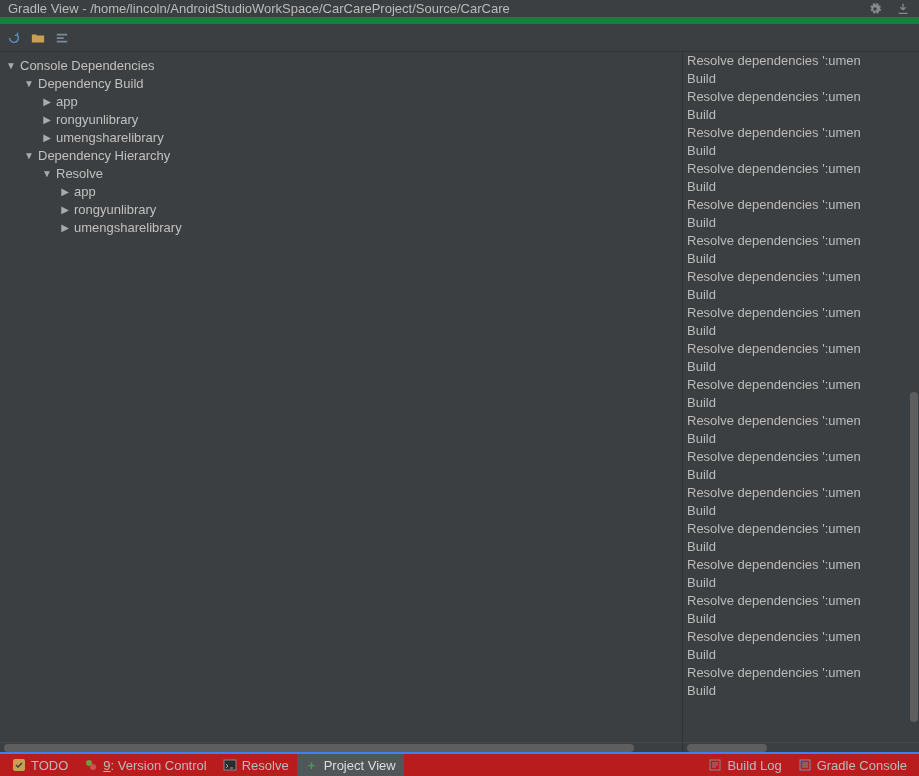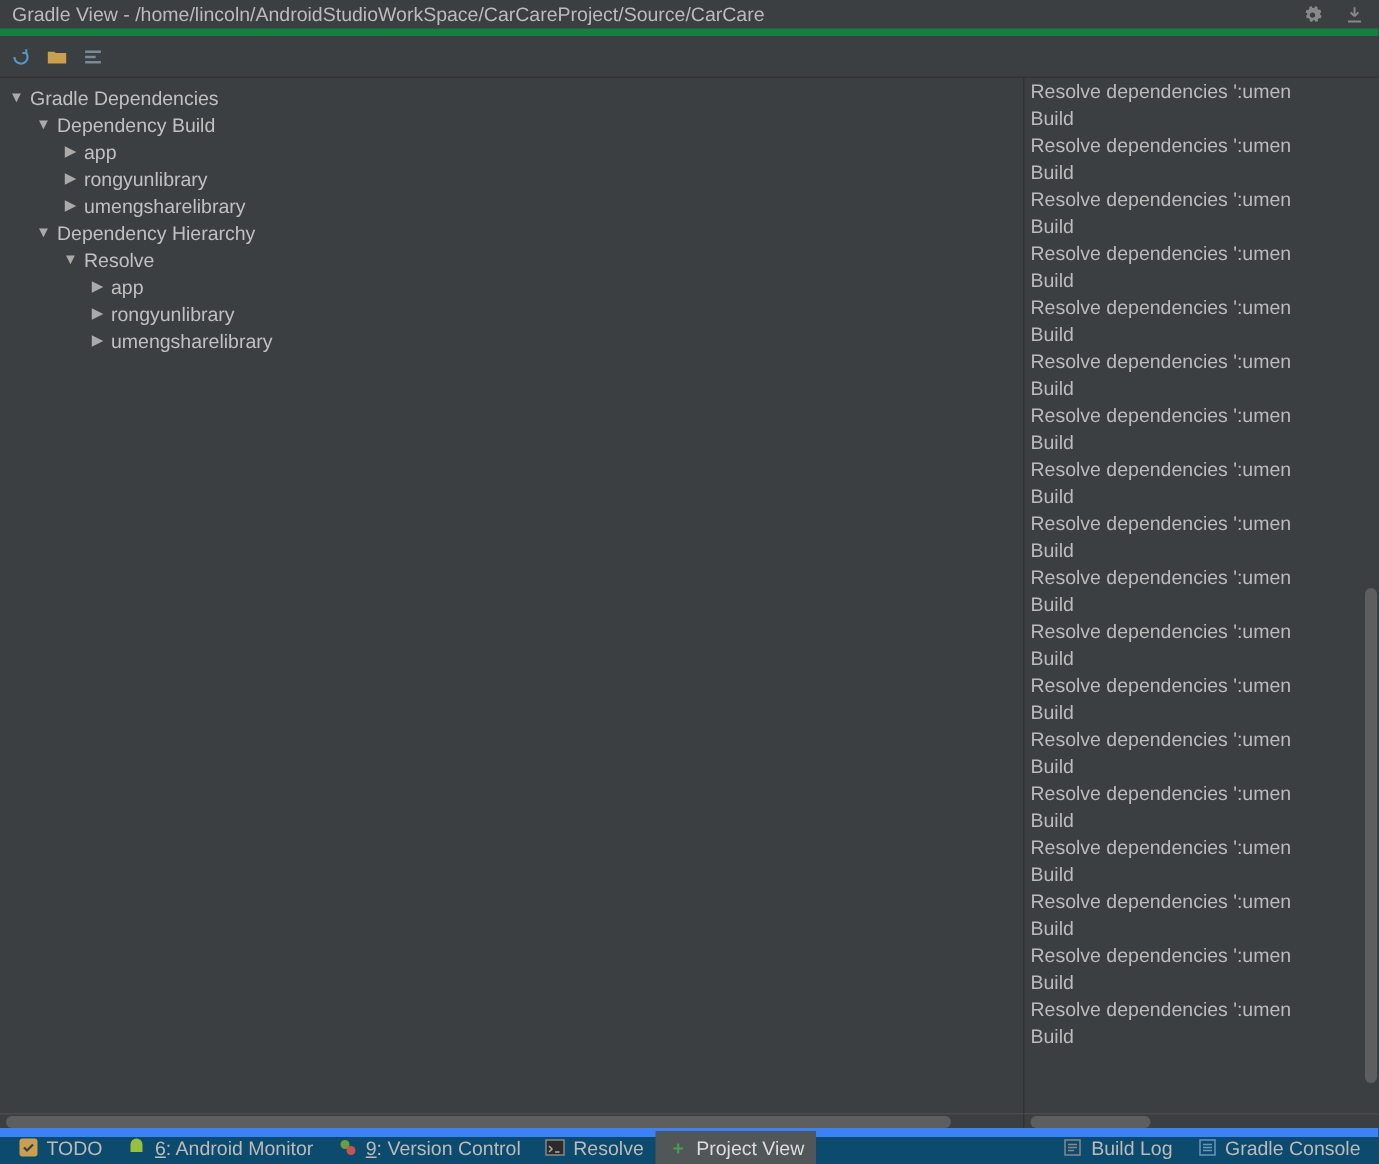--- a/index.html
+++ b/index.html
@@ -1,17 +1,17 @@
 <!DOCTYPE html>
 <html><head>
 <meta charset="utf-8">
 <style>
 * { margin: 0; padding: 0; box-sizing: border-box; font-family: "Segoe UI", Arial, sans-serif; font-size: 13px; }
 body { background: #3c3f41; color: #bbbbbb; width: 919px; height: 776px; overflow: hidden; display: flex; flex-direction: column; }
-.header { background: #3c3f41; height: 24px; display: flex; align-items: center; padding: 0 8px; border-bottom: 5px solid #15803d; }
+.header { background: #3c3f41; height: 24px; display: flex; align-items: center; padding: 0 8px; border-bottom: 7px solid #15803d; }
 .header-title { color: #bbbbbb; flex: 1; }
 .header-icons { display: flex; gap: 12px; }
 .icon { width: 16px; height: 16px; display: inline-flex; align-items: center; justify-content: center; color: #888; }
 .toolbar { background: #3c3f41; height: 28px; display: flex; align-items: center; padding: 0 6px; gap: 8px; border-bottom: 1px solid #323232; }
 .toolbar .icon { cursor: pointer; color: #5894c7; }
 .toolbar .icon.folder { color: #c9a04f; }
 .toolbar .icon.filter { color: #7a8a99; }
 .main { flex: 1; display: flex; overflow: hidden; }
 .tree-panel { width: 682px; background: #3c3f41; overflow: auto; padding-top: 4px; }
 .log-panel { flex: 1; background: #3c3f41; overflow: hidden; position: relative; border-left: 1px solid #323232; }
@@ -23,21 +23,21 @@
 .indent-2 { padding-left: 40px; }
 .indent-3 { padding-left: 58px; }
 .log-line { height: 18px; line-height: 18px; white-space: nowrap; color: #bbbbbb; padding-left: 4px; }
 .log-inner { position: absolute; top: 0; left: 0; right: 0; }
 .hscroll { height: 10px; background: #3c3f41; border-top: 1px solid #4a4a4a; position: relative; }
 .hscroll-thumb { position: absolute; top: 1px; height: 8px; background: #5e5e5e; border-radius: 4px; }
 .log-hscroll-thumb { left: 4px; width: 80px; }
 .tree-hscroll-thumb { left: 4px; width: 630px; }
 .vscroll { position: absolute; right: 0; top: 0; bottom: 10px; width: 10px; background: #3c3f41; }
 .vscroll-thumb { position: absolute; top: 340px; bottom: 10px; width: 8px; left: 1px; background: #5e5e5e; border-radius: 4px; }
-.bottom-bar { height: 24px; background: #0c4a6e; border-top: 6px solid #3b82f6; display: flex; align-items: flex-end; padding: 0 4px; }
+.bottom-bar { height: 24px; background: #b91c1c; border-top: 2px solid #3b82f6; display: flex; align-items: flex-end; padding: 0 4px; }
 .bottom-item { display: flex; align-items: center; gap: 5px; padding: 0 8px; height: 22px; cursor: pointer; color: #bbbbbb; }
 .bottom-item.active { background: #515658; }
 .bottom-item .u { text-decoration: underline; }
 .spacer { flex: 1; }
 .bicon { width: 14px; height: 14px; display: inline-flex; align-items: center; justify-content: center; }
 .plus-green { color: #499c54; font-weight: bold; }
 svg { width: 14px; height: 14px; }
 .scroll-row { display: flex; }
 .scroll-row .hscroll:first-child { width: 682px; }
 .scroll-row .hscroll:last-child { flex: 1; border-left: 1px solid #323232; }
@@ -76,21 +76,21 @@
     <svg viewBox="0 0 16 16">
         <path fill="#7a8a99" d="M2 3h12v2H2zM2 7h8v2H2zM2 11h12v2H2z"></path>
       </svg>
   </span>
 </div>
 
 <div class="main">
   <div class="tree-panel">
     <div class="tree-row indent-0">
       <span class="tree-toggle">▼</span>
-      <span class="tree-label">Gradle Dependencies</span>
+      <span class="tree-label">Console Dependencies</span>
     </div>
     <div class="tree-row indent-1">
       <span class="tree-toggle">▼</span>
       <span class="tree-label">Dependency Build</span>
     </div>
     <div id="deplist-items">
         <div class="tree-row indent-2">
           <span class="tree-toggle">▶</span>
           <span class="tree-label">app</span>
         </div>
@@ -187,28 +187,20 @@
         <svg viewBox="0 0 14 14">
           <rect x="1" y="1" width="12" height="12" fill="#c9a04f" rx="2"></rect>
           <path d="M4 7l2 2 4-4" stroke="#3c3f41" stroke-width="1.5" fill="none"></path>
         </svg>
       </span>
     <span>TODO</span>
   </div>
   <div class="bottom-item">
     <span class="bicon">
         <svg viewBox="0 0 14 14">
-          <path fill="#97c03f" d="M3 5a4 4 0 018 0v5H3zM4 2l1-1M10 2L9 1"></path>
-        </svg>
-      </span>
-    <span><span class="u">6</span><span>: Android Monitor</span></span>
-  </div>
-  <div class="bottom-item">
-    <span class="bicon">
-        <svg viewBox="0 0 14 14">
           <circle cx="5" cy="5" r="3" fill="#6a9e3f"></circle>
           <circle cx="9" cy="9" r="3" fill="#c75450"></circle>
         </svg>
       </span>
     <span><span class="u">9</span><span>: Version Control</span></span>
   </div>
   <div class="bottom-item">
     <span class="bicon">
         <svg viewBox="0 0 14 14">
           <rect x="1" y="2" width="12" height="10" fill="#2b2b2b" stroke="#888"></rect>

